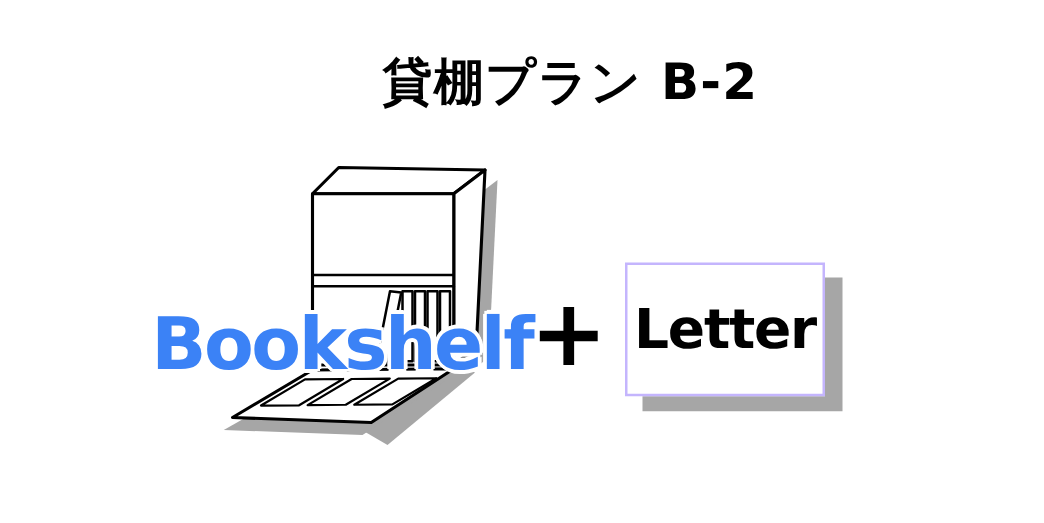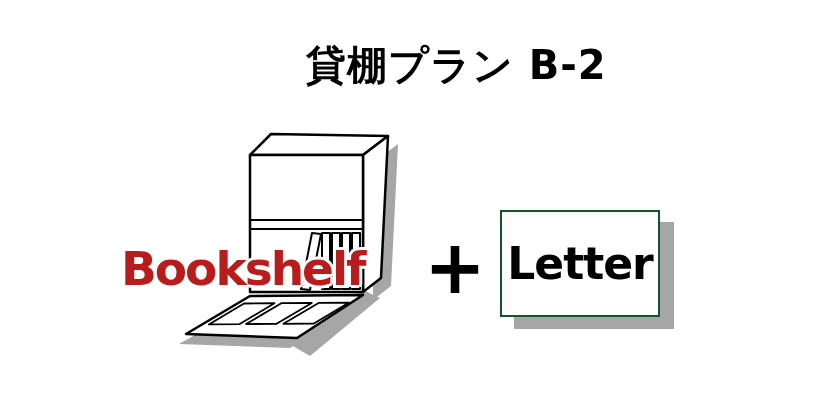--- a/index.html
+++ b/index.html
@@ -30,24 +30,24 @@
     left: 0;
     top: 0;
     width: 835px;
     height: 418px;
   }
 
   .bookshelf-label {
     position: absolute;
     left: 121px;
     top: 241px;
-    font-size: 47px;
+    font-size: 58px;
     font-weight: bold;
     letter-spacing: -2px;
-    color: #b91c1c;
+    color: #3b82f6;
     white-space: nowrap;
     
     text-shadow:
       3px 0 0 #fff, -3px 0 0 #fff, 0 3px 0 #fff, 0 -3px 0 #fff,
       2px 2px 0 #fff, -2px -2px 0 #fff, 2px -2px 0 #fff, -2px 2px 0 #fff;
   }
 
   .plus {
     position: absolute;
     left: 423px;
@@ -63,21 +63,21 @@
     line-height: 1;
   }
 
   .letter-box {
     position: absolute;
     left: 500px;
     top: 210px;
     width: 160px;
     height: 107px;
     background: #ffffff;
-    border: 2px solid #14532d;
+    border: 2px solid #c4b5fd;
     box-shadow: 14px 12px 0 0 #a6a6a6;
     display: flex;
     align-items: center;
     justify-content: center;
   }
 
   .letter-label {
     font-size: 44px;
     font-weight: bold;
     color: #000000;

